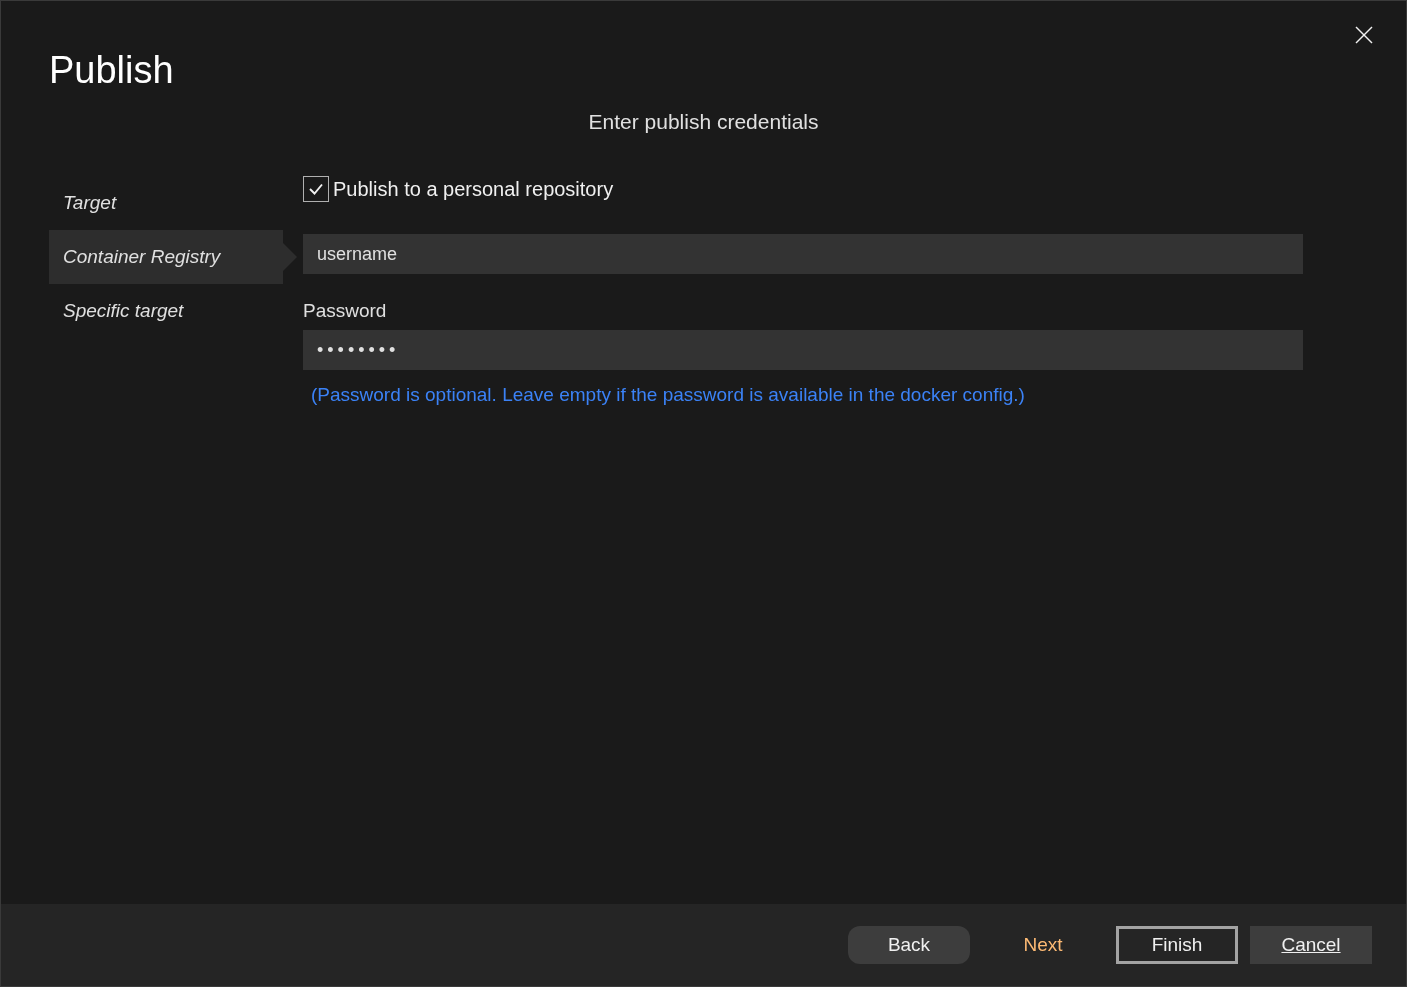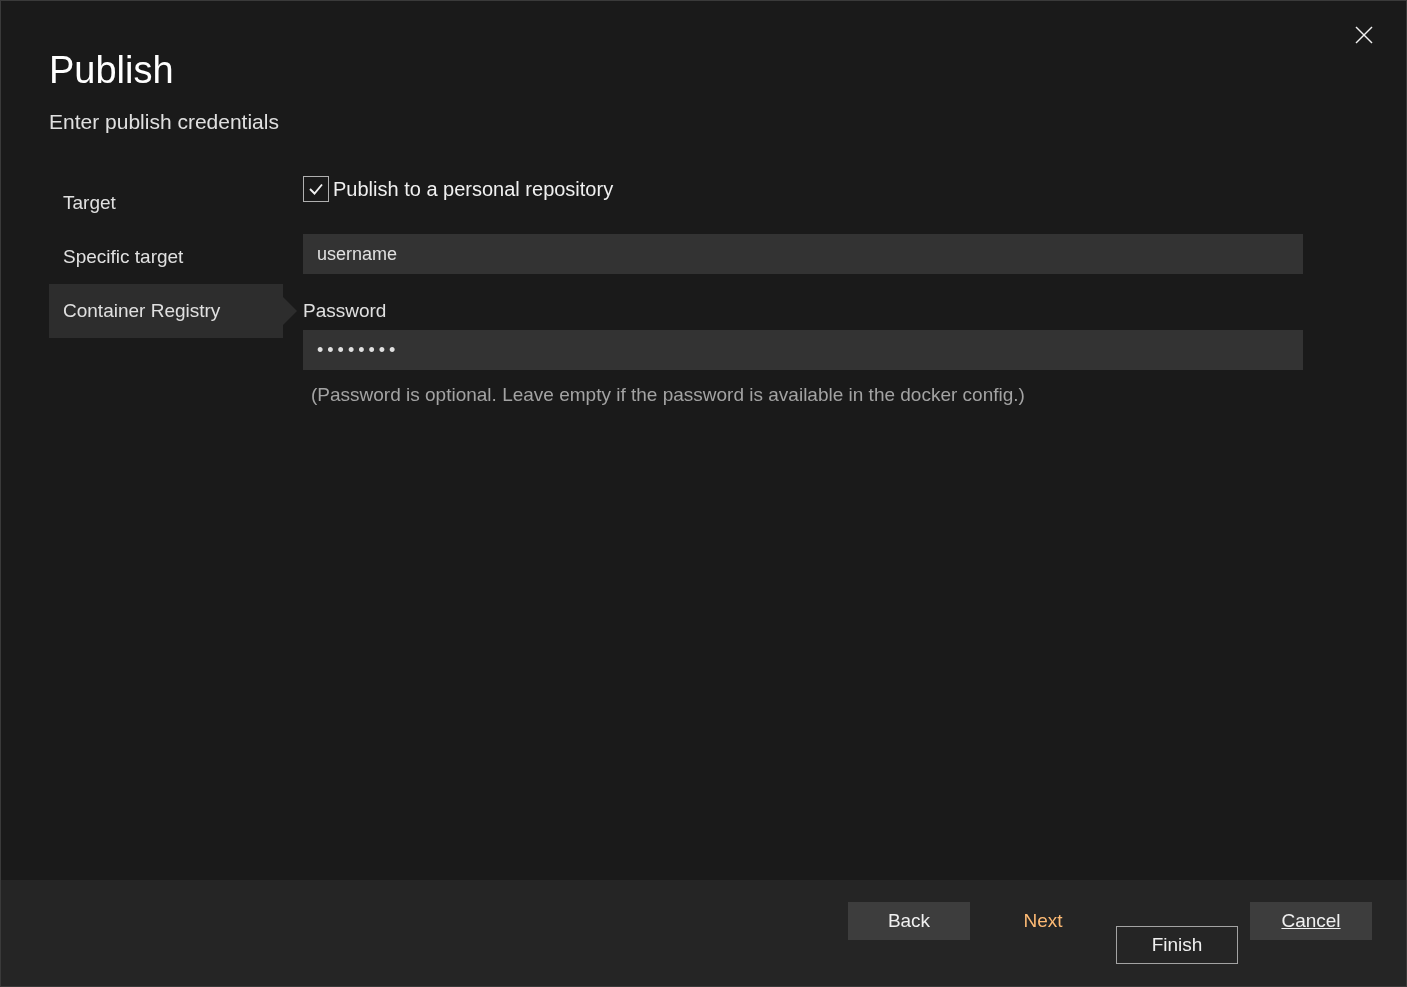--- a/index.html
+++ b/index.html
@@ -34,36 +34,38 @@
     .title {
       font-size: 38px;
       font-weight: 300;
       margin-bottom: 18px;
       color: #ffffff;
     }
     .subtitle {
       font-size: 21px;
       font-weight: 400;
       color: #e0e0e0;
+      text-align: center;
     }
     .content {
       flex: 1;
       display: flex;
       padding: 18px 48px 0 48px;
     }
     .sidebar {
       width: 234px;
       flex-shrink: 0;
     }
     .nav-item {
       padding: 16px 14px;
       font-size: 19px;
       color: #e0e0e0;
       cursor: pointer;
       position: relative;
+      font-style: italic;
     }
     .nav-item.active {
       background: #2d2d2d;
     }
     .nav-item.active::after {
       content: "";
       position: absolute;
       right: -14px;
       top: 50%;
       transform: translateY(-50%);
@@ -128,51 +130,51 @@
       color: #e0e0e0;
       font-size: 18px;
       padding: 0 14px;
       margin-bottom: 14px;
       display: flex;
       align-items: center;
       letter-spacing: 4px;
     }
     .hint {
       font-size: 19px;
-      color: #a3a3a3;
+      color: #3b82f6;
       padding-left: 8px;
     }
     .footer {
       background: #252525;
       padding: 22px 34px 22px 0;
       display: flex;
       justify-content: flex-end;
       gap: 12px;
     }
     .btn {
       width: 122px;
       height: 38px;
       font-size: 19px;
       font-family: inherit;
       cursor: pointer;
       border: none;
       color: #f0f0f0;
     }
     .btn-back {
       background: #3d3d3d;
+      border-radius: 12px;
     }
     .btn-next {
       background: transparent;
       color: #fdba74;
       cursor: default;
     }
     .btn-finish {
       background: transparent;
-      border: 1px solid #a3a3a3;
-      margin-top: 24px;
+      border: 3px solid #a3a3a3;
     }
     .btn-cancel {
       background: #3d3d3d;
       text-decoration: underline;
     }
   </style>
 </head>
 <body>
 
 <div class="dialog">
@@ -187,25 +189,25 @@
   <div class="header">
     <h1 class="title">Publish</h1>
     <div class="subtitle">Enter publish credentials</div>
   </div>
 
   <div class="content">
     <div class="sidebar">
       <div class="nav-item">
         <span>Target</span>
       </div>
+      <div class="nav-item active">
+        <span>Container Registry</span>
+      </div>
       <div class="nav-item">
         <span>Specific target</span>
-      </div>
-      <div class="nav-item active">
-        <span>Container Registry</span>
       </div>
     </div>
 
     <div class="main">
       <div class="checkbox-row">
         <div class="checkbox">
           <svg viewBox="0 0 24 24">
             <polyline points="4,12 10,18 20,6" stroke="#f0f0f0" stroke-width="2.5" fill="none"></polyline>
           </svg>
         </div>

